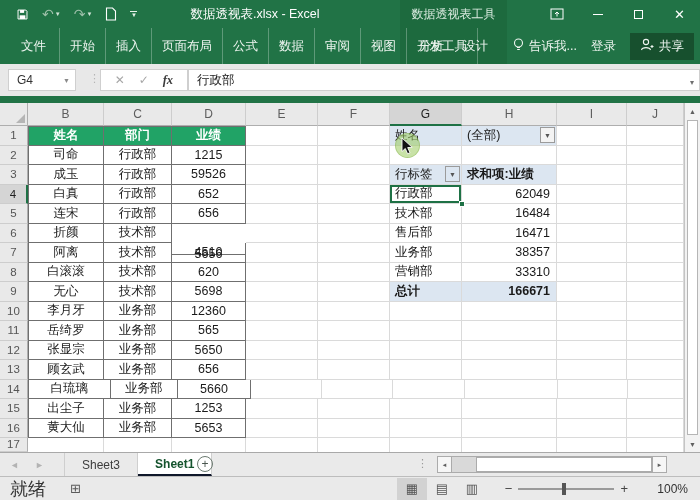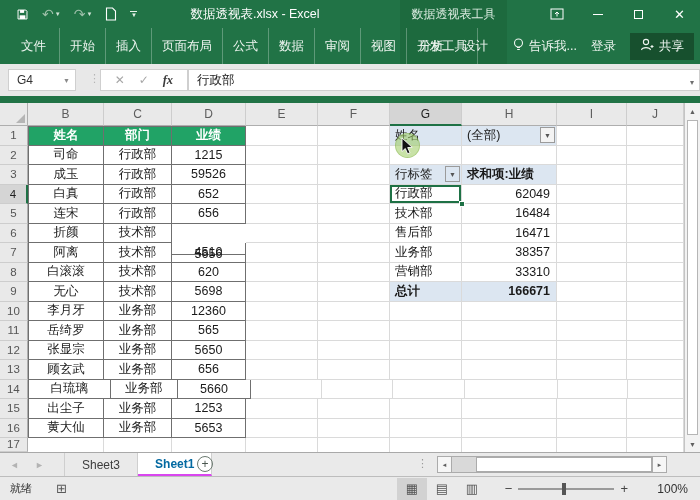--- a/index.html
+++ b/index.html
@@ -101,37 +101,37 @@
 
   
   .sheetbar{position:absolute;top:452px;left:0;right:0;height:24px;background:#eaeaea;
             border-top:1px solid #a9a9a9;}
   .snav{position:absolute;left:10px;top:0;height:23px;display:flex;align-items:center;gap:16px;
         color:#b3b3b3;font-size:9px;}
   .stabs{position:absolute;left:64px;top:0;height:23px;display:flex;}
   .stab{padding:0 17px;display:flex;align-items:center;font-size:12px;color:#3d3d3d;
         border-right:1px solid #cfcfcf;}
   .stab.first{border-left:1px solid #cfcfcf;}
-  .stab.active{background:#fff;color:#0369a1;font-weight:bold;border-bottom:2px solid #d946ef;}
+  .stab.active{background:#fff;color:#14532d;font-weight:bold;border-bottom:2px solid #0f172a;}
   .addsheet{position:absolute;left:197px;top:3px;width:16px;height:16px;border:1px solid #6b7a70;
             border-radius:50%;display:flex;align-items:center;justify-content:center;
             font-size:12px;color:#4a564f;line-height:1;}
   .tsplit{position:absolute;left:417px;top:4px;color:#9a9a9a;font-size:11px;}
   .hsb{position:absolute;left:437px;top:3px;height:17px;display:flex;}
   .hsb .harr{width:15px;height:17px;background:#f6f6f6;border:1px solid #ababab;display:flex;
              align-items:center;justify-content:center;font-size:6px;color:#5f5f5f;}
   .hsb .track{width:200px;height:17px;background:#d9d9d9;border-top:1px solid #ababab;
               border-bottom:1px solid #ababab;position:relative;}
   .hsb .hthumb{position:absolute;left:24px;top:0;bottom:0;width:176px;background:#fff;
                border:1px solid #ababab;}
 
   
   .statusbar{position:absolute;top:476px;left:0;right:0;height:24px;background:#eaeaea;
              border-top:1px solid #bdbdbd;display:flex;align-items:center;}
-  .st-ready{margin-left:10px;font-size:11px;color:#333;}
+  .st-ready{margin-left:10px;font-size:18px;color:#333;}
   .st-macro{margin-left:24px;font-size:13px;color:#5a5a5a;}
   .st-right{margin-left:auto;display:flex;align-items:center;}
   .viewbtn{width:30px;height:22px;display:flex;align-items:center;justify-content:center;
            font-size:13px;color:#555;}
   .viewbtn.active{background:#d2d2d2;}
   .zoomctl{display:flex;align-items:center;margin-left:12px;}
   .zminus,.zplus{font-size:13px;color:#444;padding:0 6px;}
   .ztrack{width:96px;height:2px;background:#9a9a9a;position:relative;}
   .zthumb{position:absolute;left:45%;top:-5px;width:4px;height:12px;background:#555;}
   .zpct{width:50px;text-align:right;font-size:12px;color:#333;margin:0 12px 0 4px;}

